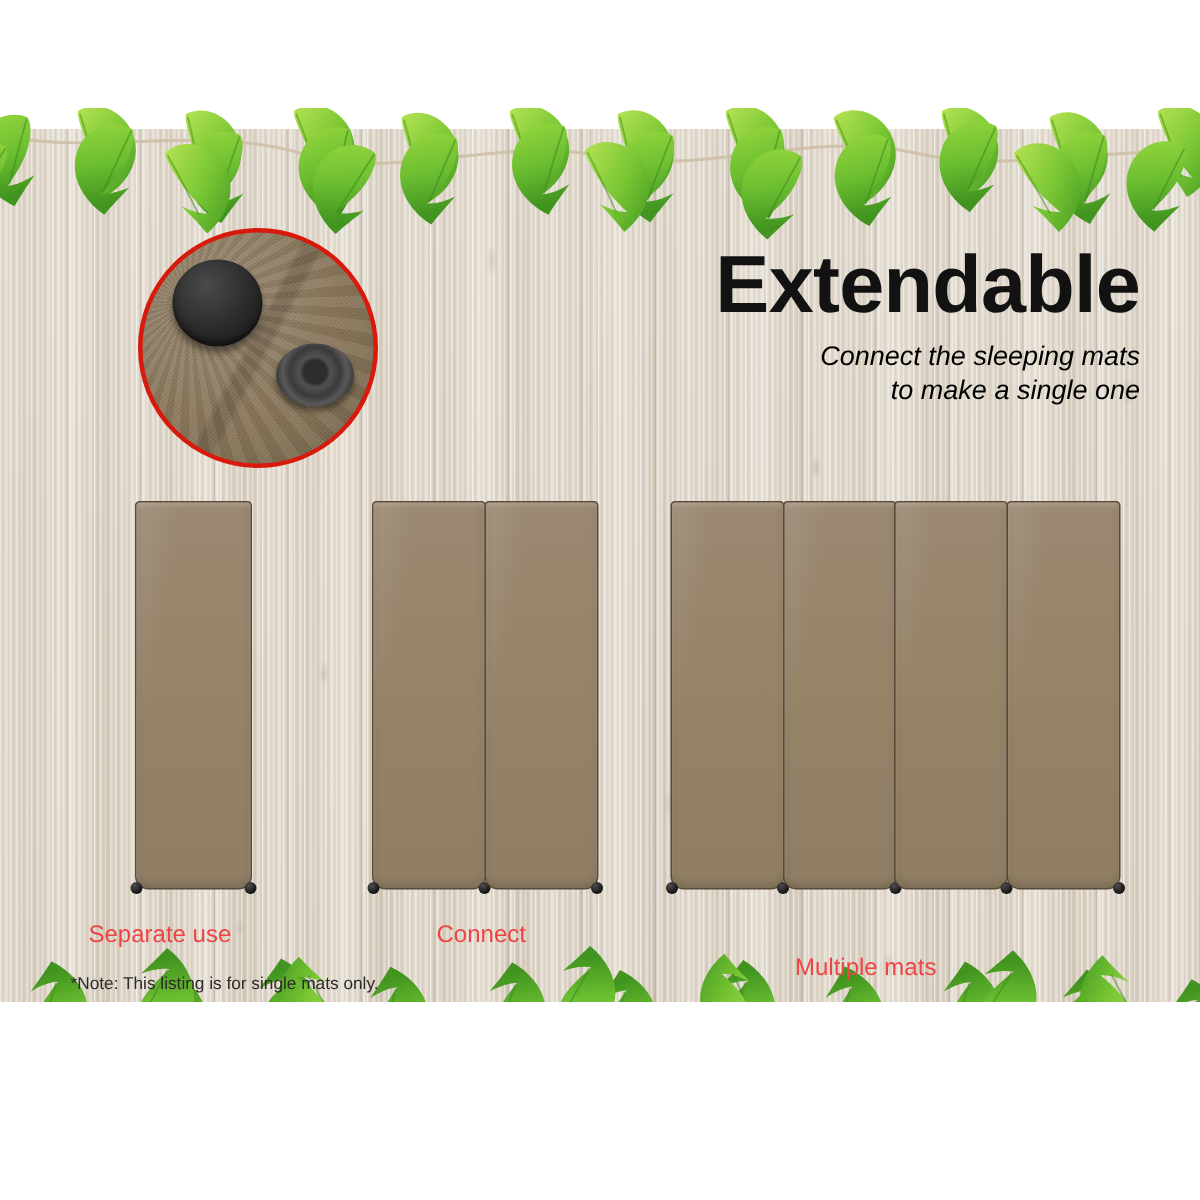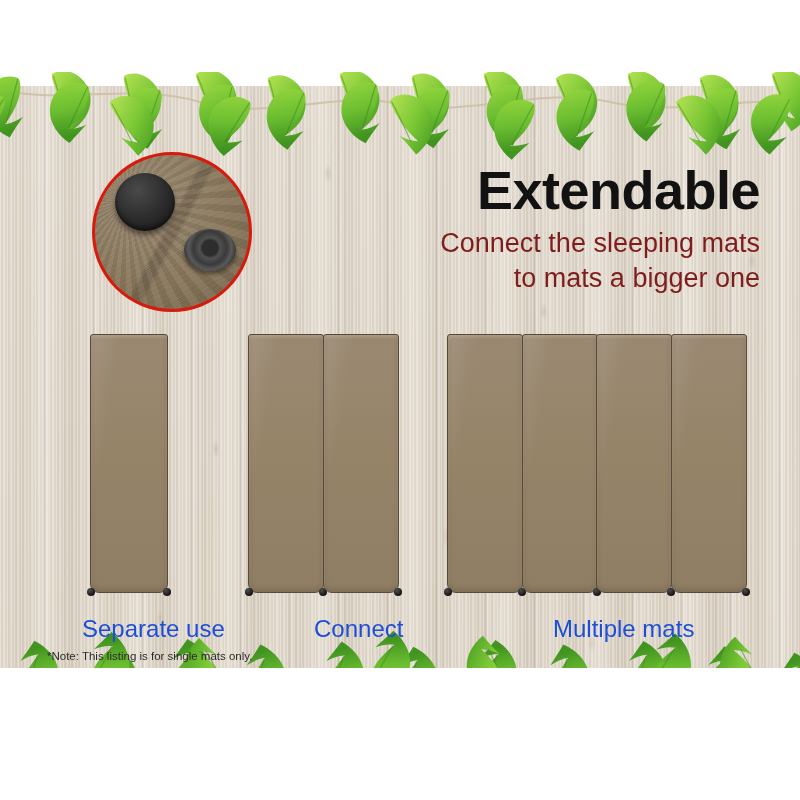--- a/index.html
+++ b/index.html
@@ -91,24 +91,25 @@
   .headline {
     font-size: 54px;
     line-height: 1.0;
     font-weight: bold;
     color: #121212;
     letter-spacing: -0.5px;
     margin: 0;
     white-space: nowrap;
   }
   .subline {
-    font-size: 27px;
+    font-size: 18px;
     line-height: 1.28;
-    color: #7f1d1d;
+    color: #000000;
     margin: 9px 0 0 0;
+    font-style: italic;
   }
 
   
   .inset {
     position: absolute;
     left: 92px;
     top: 152px;
     width: 160px;
     height: 160px;
     border-radius: 50%;
@@ -186,28 +187,27 @@
     height: 8px;
     border-radius: 50%;
     background: radial-gradient(circle at 35% 30%, #4d4d4d 0%, #141414 70%, #000000 100%);
   }
   .snap-dot.left  { left: -4px; }
   .snap-dot.right { right: -4px; }
 
   
   .caption {
     position: absolute;
-    font-size: 24px;
-    color: #1d4ed8;
+    font-size: 16px;
+    color: #ef4444;
     white-space: nowrap;
-    margin-left: 23px;
   }
   .caption.c-single { left: 59px;  top: 615px; }
   .caption.c-double { left: 291px; top: 615px; }
-  .caption.c-multi  { left: 530px; top: 615px; }
+  .caption.c-multi  { left: 530px; top: 637px; }
 
   .note {
     position: absolute;
     left: 47px;
     top: 650px;
     font-size: 11.5px;
     color: #2b2b2b;
     white-space: nowrap;
     text-align: right;
   }
@@ -320,21 +320,21 @@
   <div class="inset">
     <div class="inset-grain"></div>
     <div class="snap-stud"></div>
     <div class="snap-socket"></div>
   </div>
 
   <div class="headline-block">
     <div class="headline">Extendable</div>
     <div class="subline">
       <span>Connect the sleeping mats</span><br>
-      <span>to mats a bigger one</span>
+      <span>to make a single one</span>
     </div>
   </div>
 
   <div class="mat-group group-single">
     <div class="mat-panel" style="width:78px">
       <span class="snap-dot left"></span>
       <span class="snap-dot right"></span>
     </div>
   </div>
 

